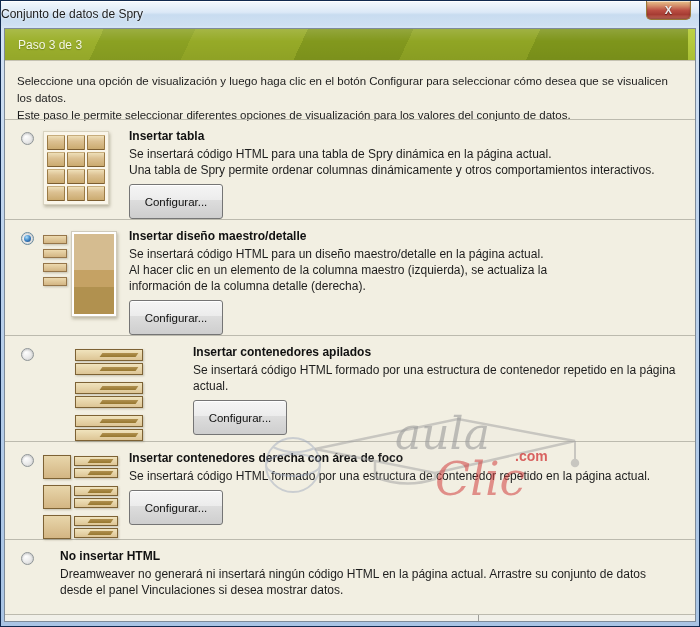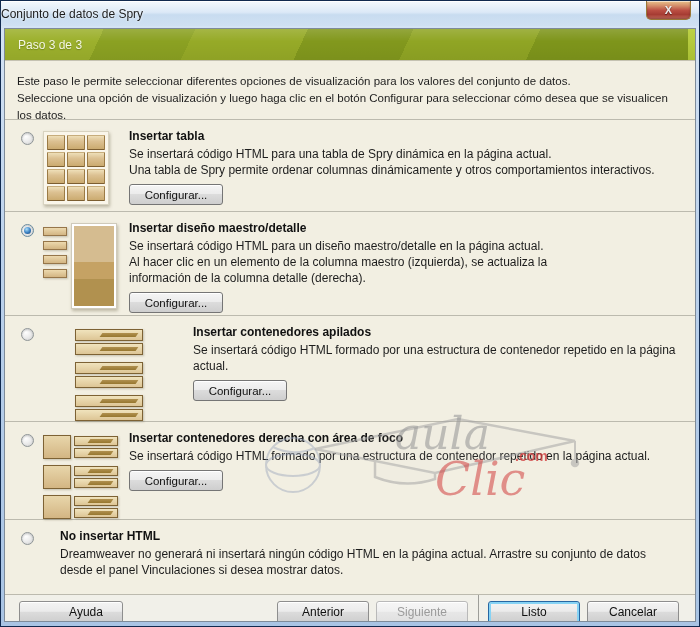--- a/index.html
+++ b/index.html
@@ -99,21 +99,21 @@
   }
   .radio.selected{border-color:#6a8b9d;}
   .radio.selected::after{
     content:"";position:absolute;left:2px;top:2px;width:7px;height:7px;border-radius:50%;
     background:radial-gradient(circle at 38% 32%,#aee0fa 0%,#3f85c6 50%,#153d6f 100%);
   }
 
   
   .cfg-btn{
     margin-top:6px;
-    width:94px;height:21px;
+    width:94px;height:35px;
     font-family:"Liberation Sans",sans-serif;font-size:11.5px;color:#111;
     border:1px solid #757575;border-radius:3px;
     background:linear-gradient(180deg,#f5f5f5 0%,#ececec 45%,#dddddd 46%,#cecece 100%);
     box-shadow:inset 0 1px 0 #ffffff;
     cursor:default;
   }
 
   
   .opt-icon{position:relative;}
   .panel{
@@ -223,22 +223,22 @@
     </div>
   </div>
 
   <div class="frame-body">
 
     <div class="green-header">
       <span class="gh-step">Paso 3 de 3</span>
     </div>
 
     <div class="intro">
+      <div>Seleccione una opción de visualización y luego haga clic en el botón Configurar para seleccionar cómo desea que se visualicen los datos.</div>
       <div>Este paso le permite seleccionar diferentes opciones de visualización para los valores del conjunto de datos.</div>
-      <div>Seleccione una opción de visualización y luego haga clic en el botón Configurar para seleccionar cómo desea que se visualicen los datos.</div>
     </div>
 
     <div class="section sec-1">
       <div class="radio-col">
           <span class="radio"></span>
         </div>
       <div class="icon-col">
         <div class="opt-icon icon-table panel">
           <i></i>
             <i></i>

